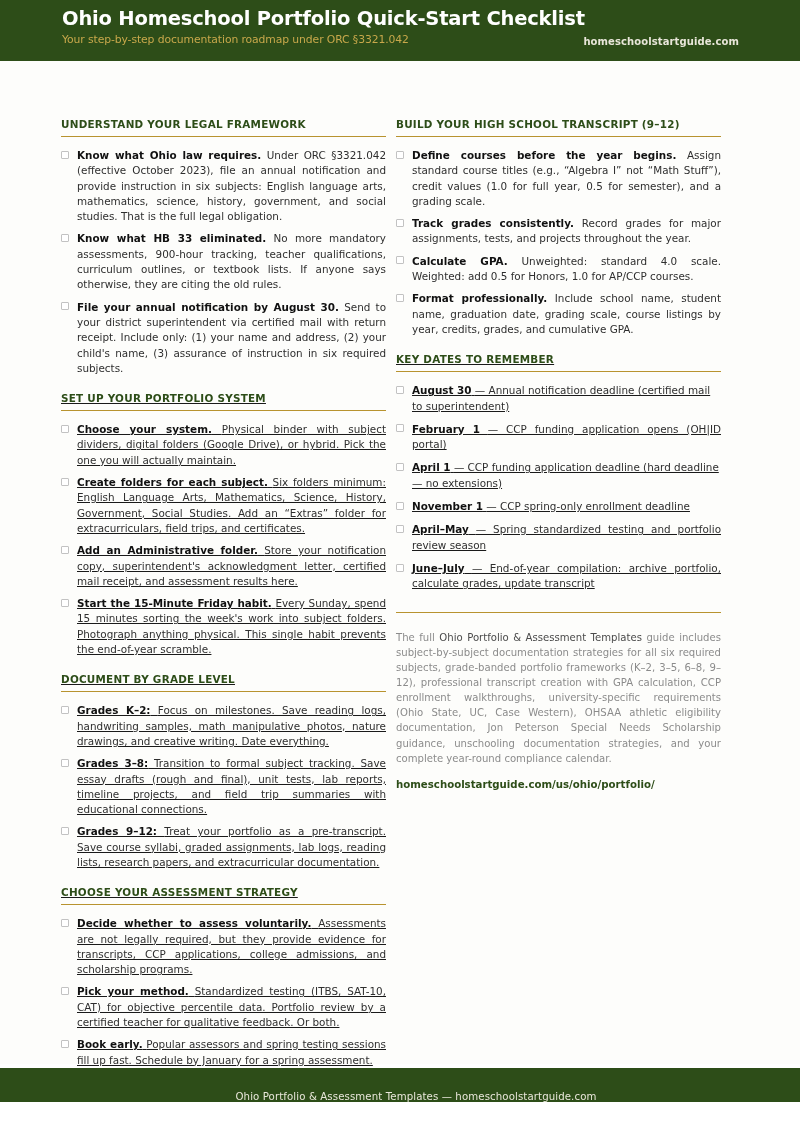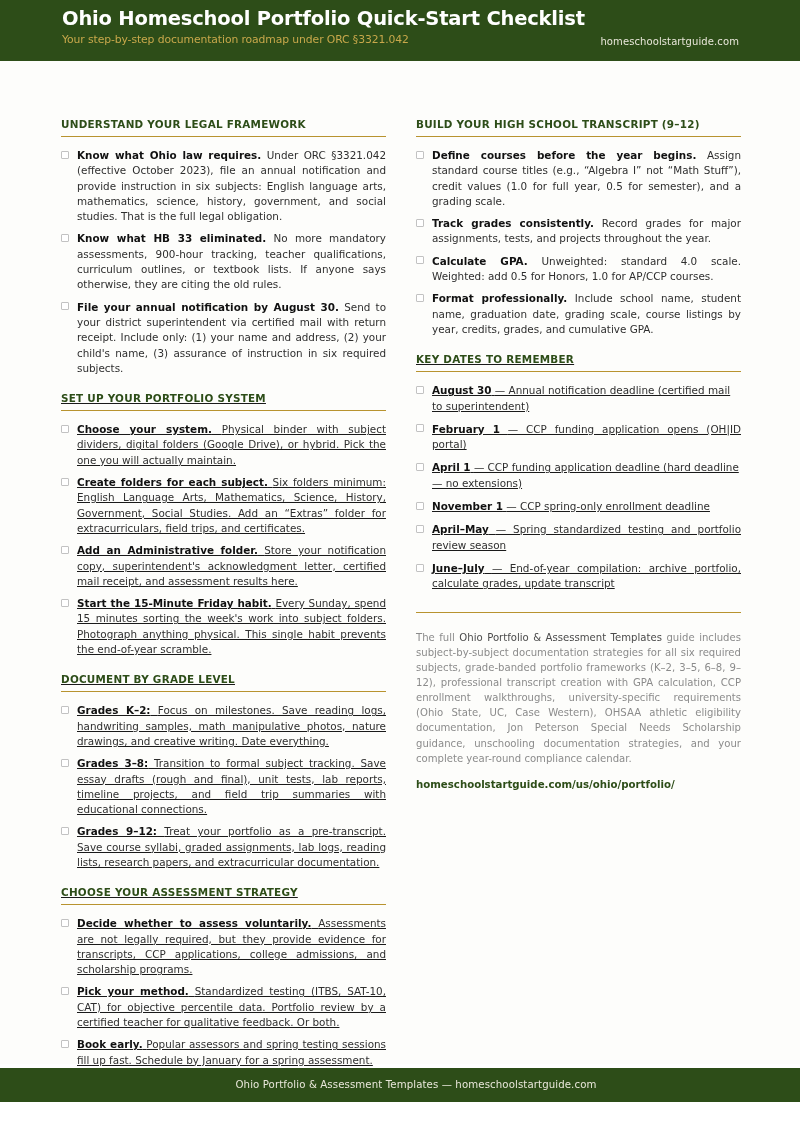--- a/index.html
+++ b/index.html
@@ -54,28 +54,29 @@
     letter-spacing: -0.1px;
     white-space: nowrap;
   }
   .header-url {
     position: absolute;
     right: 61px;
     bottom: 14px;
     color: #e8e6d9;
     font-size: 10px;
     letter-spacing: 0.1px;
+    font-weight: bold;
   }
 
   
   .body-area {
     flex: 1 1 auto;
     padding: 57px 60px 0 61px;
     display: flex;
-    gap: 30px;
+    gap: 10px;
     align-items: flex-start;
     box-sizing: border-box;
   }
   .col {
     width: 325px;
     flex: 0 0 325px;
   }
 
   
   .section {
@@ -170,21 +171,21 @@
     color: #2d4d18;
     text-decoration: none;
   }
 
   
   .footer {
     background: #2d4d18;
     height: 34px;
     flex: 0 0 34px;
     display: flex;
-    align-items: center;
+    align-items: flex-end;
     justify-content: center;
     color: #e9e7da;
     font-size: 10.2px;
     letter-spacing: 0.1px;
     padding-left: 32px;
   }
   .spacer {
     flex: 1 1 auto;
   }
 </style>

